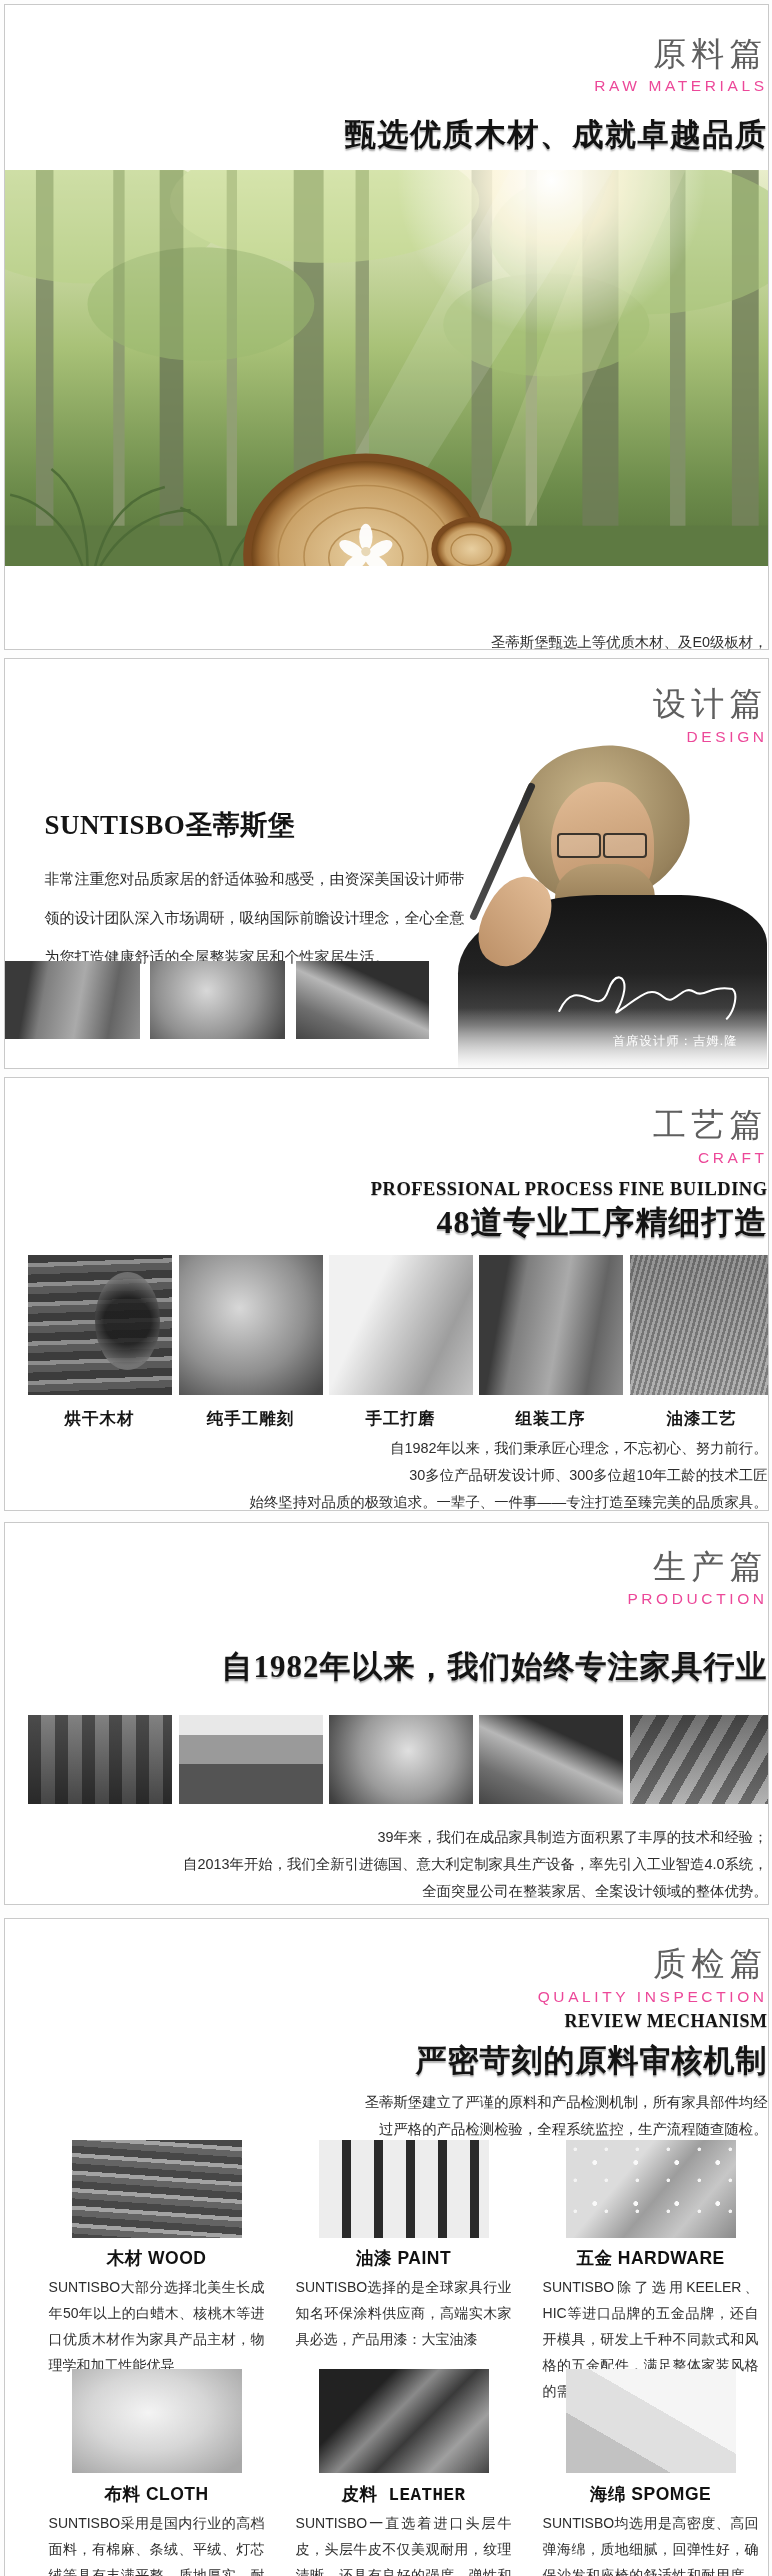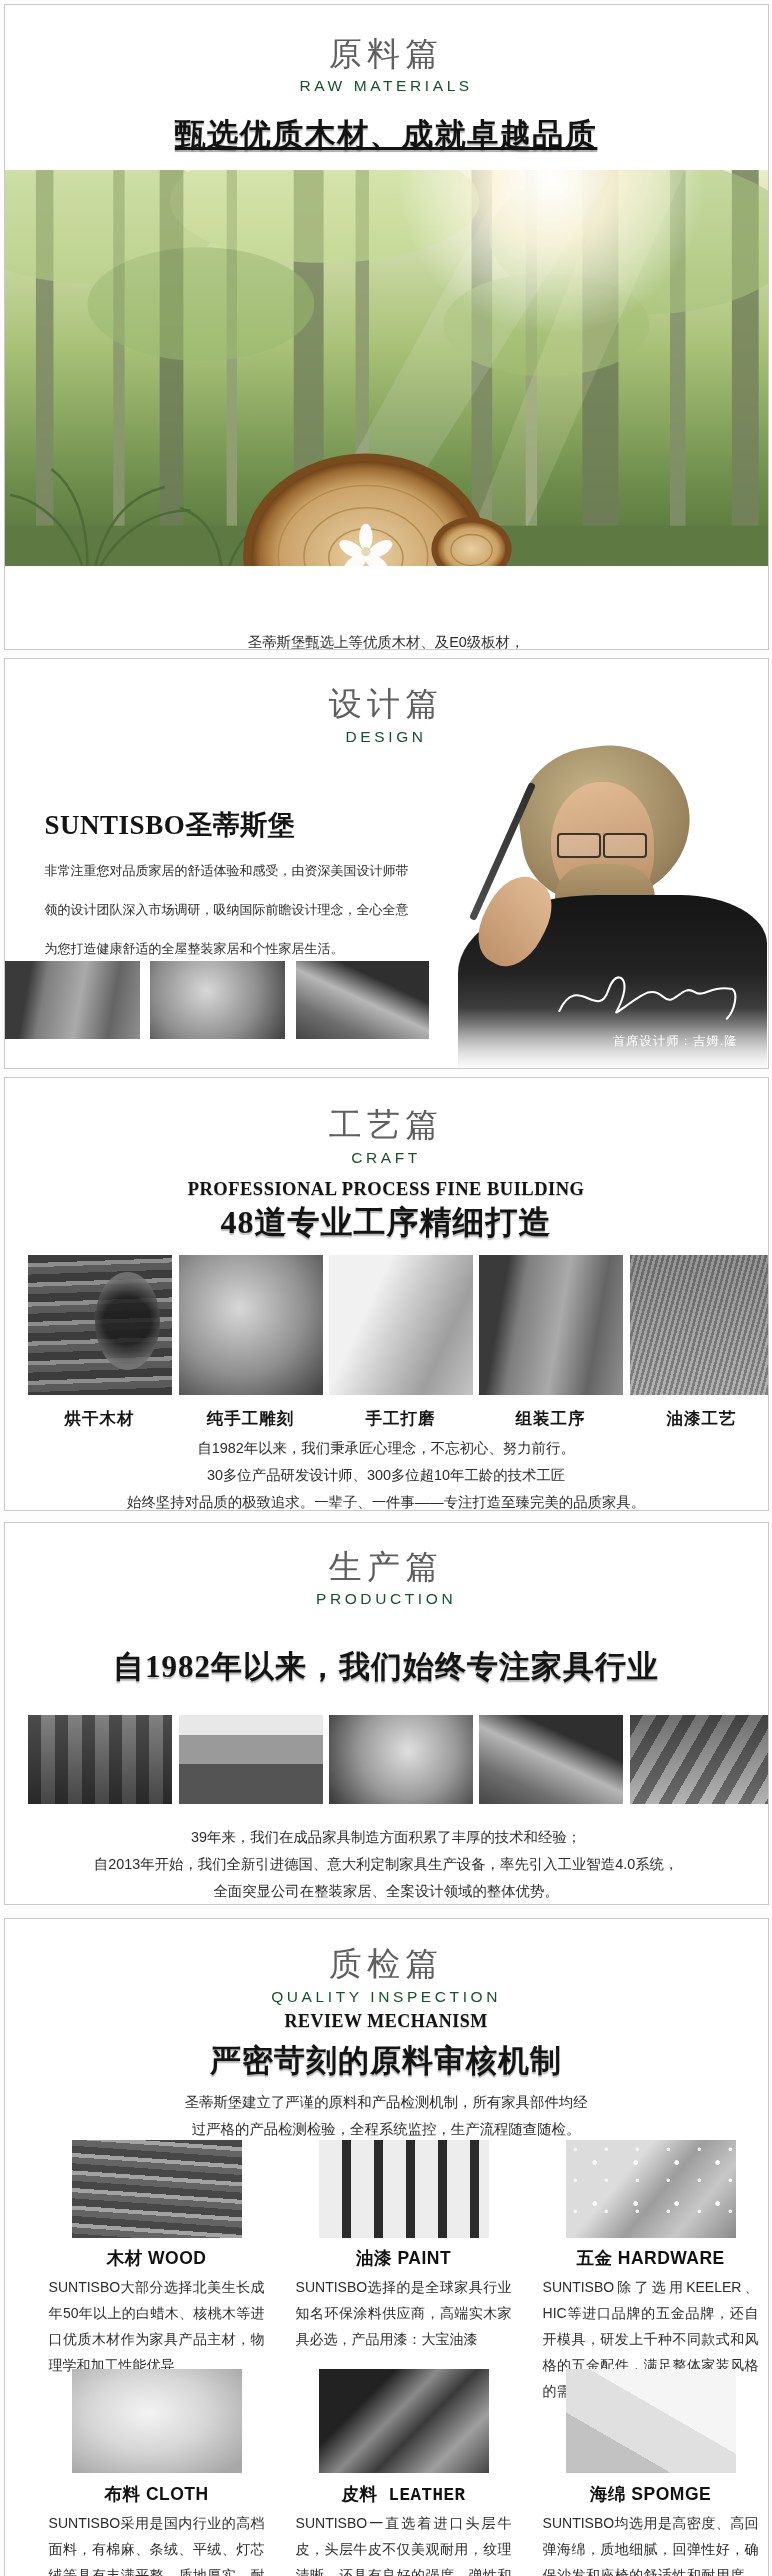--- a/index.html
+++ b/index.html
@@ -1,23 +1,23 @@
 <!DOCTYPE html>
 <html style="font-size:8.2px"><head>
 <meta charset="utf-8">
 <style>
   html,body{margin:0;padding:0;}
   body{width:773px;height:3443px;position:relative;background:#fdfdfd;
        font-family:"Liberation Sans","DejaVu Sans",sans-serif;color:#222;}
   .card{position:absolute;left:3.6px;width:765px;background:#fff;
         border:0.5px solid #c9c9c9;box-sizing:border-box;overflow:hidden;}
   .abs{position:absolute;}
-  .ct{position:absolute;left:0;right:0;text-align:center;}
+  .ct{position:absolute;left:0;right:0;text-align:right;}
   .sec-title{font-size:33px;color:#5f5f5f;letter-spacing:5.2px;}
-  .sec-sub{font-size:15.5px;color:#14532d;letter-spacing:3.6px;}
+  .sec-sub{font-size:15.5px;color:#ec4899;letter-spacing:3.6px;}
   .serif{font-family:"Liberation Serif","DejaVu Serif",serif;font-weight:bold;color:#141414;}
   .h-en-sm{font-size:19px;letter-spacing:0.5px;text-shadow:0 1px 1px rgba(0,0,0,.25);}
   .h-cn-big{font-size:31px;letter-spacing:1px;text-shadow:0 2.1px 1.5px rgba(0,0,0,.3);}
   .main-heading{font-size:31px;font-weight:bold;color:#121212;letter-spacing:1.5px;
                 text-shadow:0 2.1px 1.5px rgba(0,0,0,.3);}
   .para{font-size:14.4px;color:#2d2d2d;}
   .ph{position:absolute;background:#888;}
   
   .bw1{background:repeating-linear-gradient(178deg,#3c3c3c 0 8.2px,#8d8d8d 8.2px 12.4px,#5a5a5a 12.4px 19.6px);}
   .bw1:after{content:"";position:absolute;right:8%;top:12%;width:45%;height:70%;border-radius:50%;
@@ -50,21 +50,21 @@
   .qtext{font-size:14px;line-height:26px;color:#2d2d2d;text-align:justify;}
   
   .step-label{font-size:16.5px;font-weight:bold;color:#161616;text-align:center;letter-spacing:1px;}
 </style>
 </head>
 <body>
 
 <div class="card" style="top:4.1px;height:646px;">
   <div class="ct sec-title" style="top:27px;">原料篇</div>
   <div class="ct sec-sub" style="top:72px;">RAW MATERIALS</div>
-  <div class="ct main-heading" style="top:109px;text-decoration:underline;">甄选优质木材、成就卓越品质</div>
+  <div class="ct main-heading" style="top:109px;">甄选优质木材、成就卓越品质</div>
 
   <svg class="abs" style="top:165px;left:0;" width="764" height="396" viewBox="0 0 1482 768">
     <defs>
       <linearGradient id="fbg" x1="0" y1="0" x2="0" y2="1">
         <stop offset="0" stop-color="#e9eecb"></stop>
           <stop offset="0.45" stop-color="#a8c177"></stop>
         <stop offset="0.8" stop-color="#6d8c4b"></stop>
           <stop offset="1" stop-color="#55703a"></stop>
       </linearGradient>
       <radialGradient id="sun" cx="0.5" cy="0.5" r="0.5">
@@ -162,21 +162,21 @@
     <div class="abs" style="left:0;right:0;bottom:0;height:62px;
          background:linear-gradient(180deg,rgba(255,255,255,0),#ffffff);"></div>
     <svg class="abs" style="right:18px;top:216px;" width="201" height="67" viewBox="0 0 390 130">
       <path d="M20,95 C55,20 95,115 115,55 C128,18 150,25 146,55 C140,95 112,112 150,85
                C185,60 200,48 222,68 C244,88 258,42 282,58 C300,70 315,45 352,52 M355,52 C368,60 360,95 345,110" fill="none" stroke="#ffffff" stroke-width="4" stroke-linecap="round"></path>
     </svg>
     <div class="abs" style="right:30px;top:287px;color:#fff;font-size:12.4px;letter-spacing:1px;">首席设计师：吉姆.隆</div>
   </div>
 
   <div class="abs serif" style="left:40px;top:148px;font-size:27px;letter-spacing:0.5px;">SUNTISBO圣蒂斯堡</div>
-  <div class="abs para" style="left:40px;top:192px;line-height:39px;font-size:13px;">
+  <div class="abs para" style="left:40px;top:200px;line-height:39px;font-size:15px;">
     <div>非常注重您对品质家居的舒适体验和感受，由资深美国设计师带</div>
     <div>领的设计团队深入市场调研，吸纳国际前瞻设计理念，全心全意</div>
     <div>为您打造健康舒适的全屋整装家居和个性家居生活。</div>
   </div>
 
   <div class="ph bw4" style="left:0;top:302px;width:135px;height:78px;"></div>
   <div class="ph bw2" style="left:145px;top:302px;width:135px;height:78px;"></div>
   <div class="ph mc4" style="left:291px;top:302px;width:133px;height:78px;"></div>
 </div>
 

